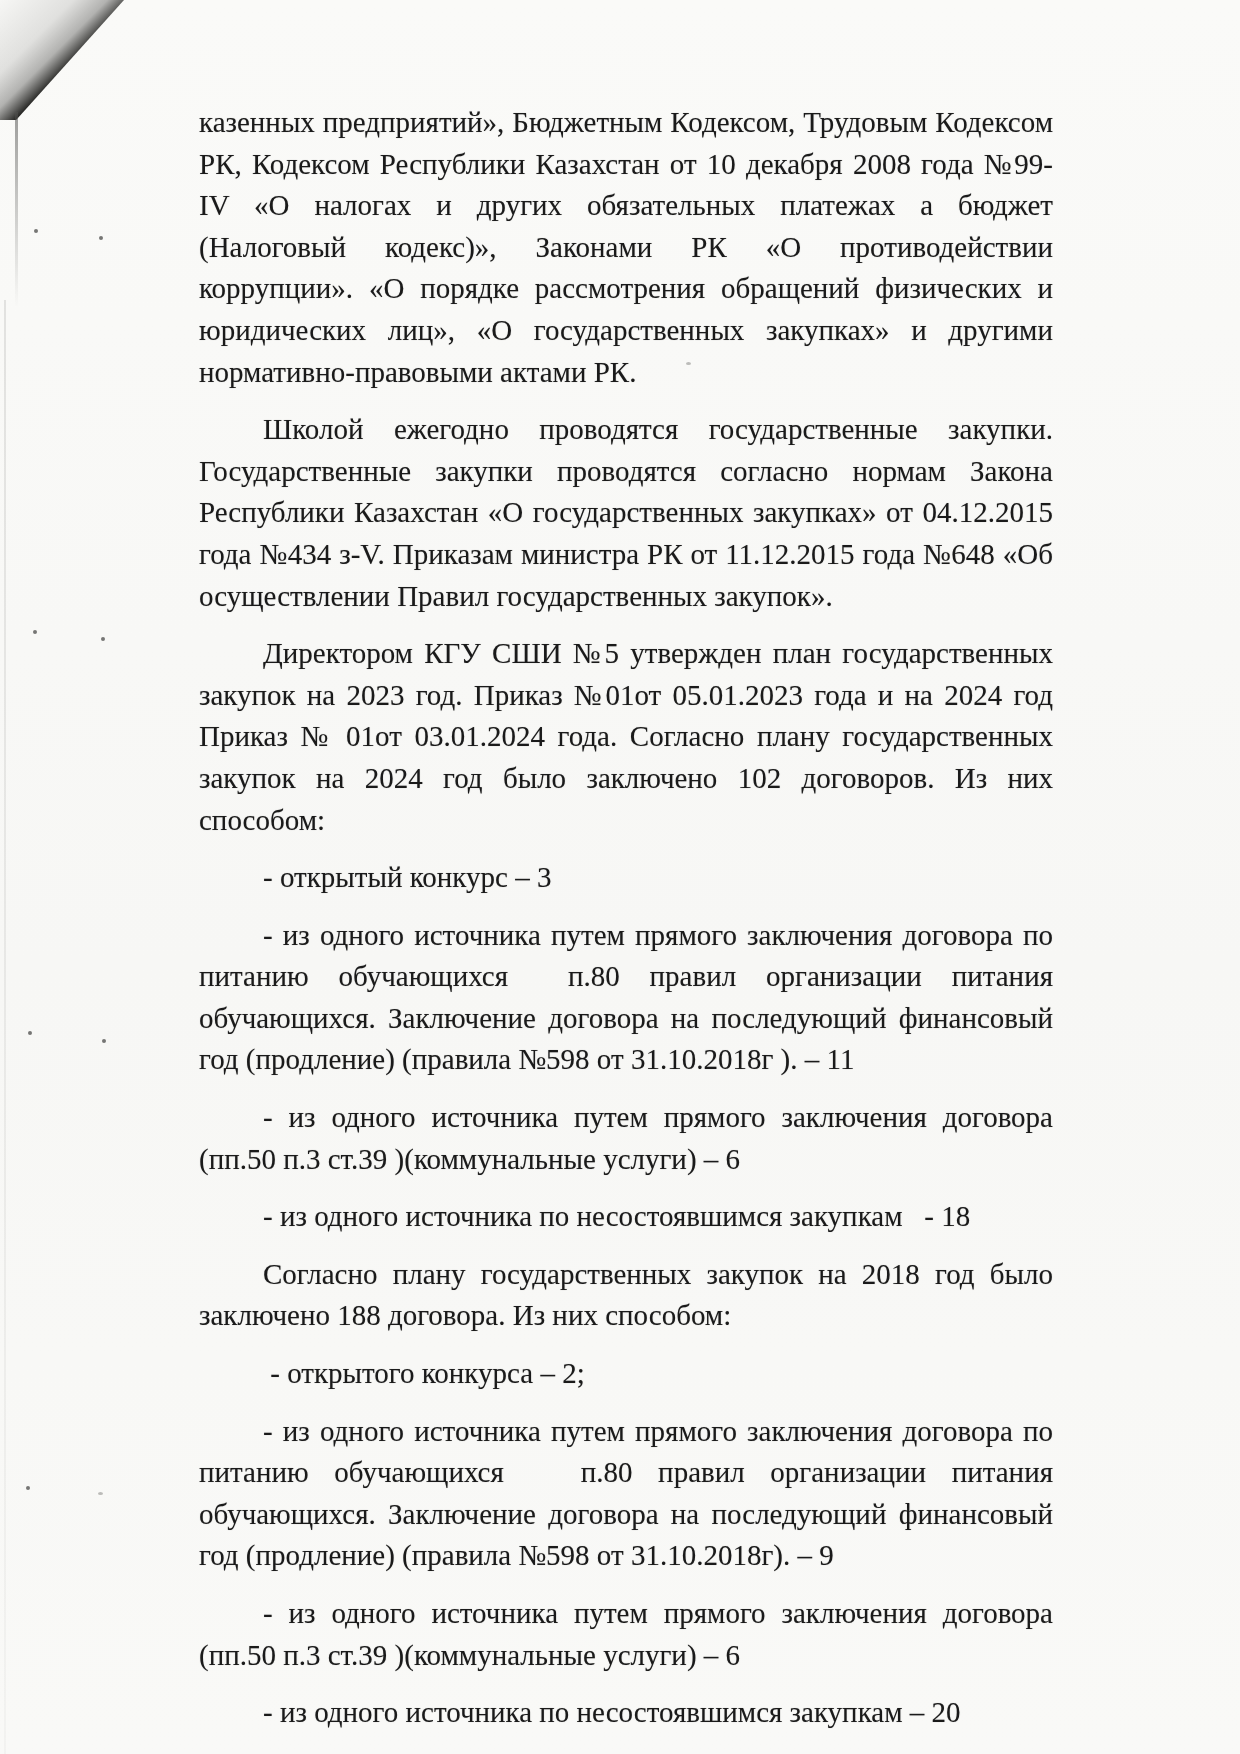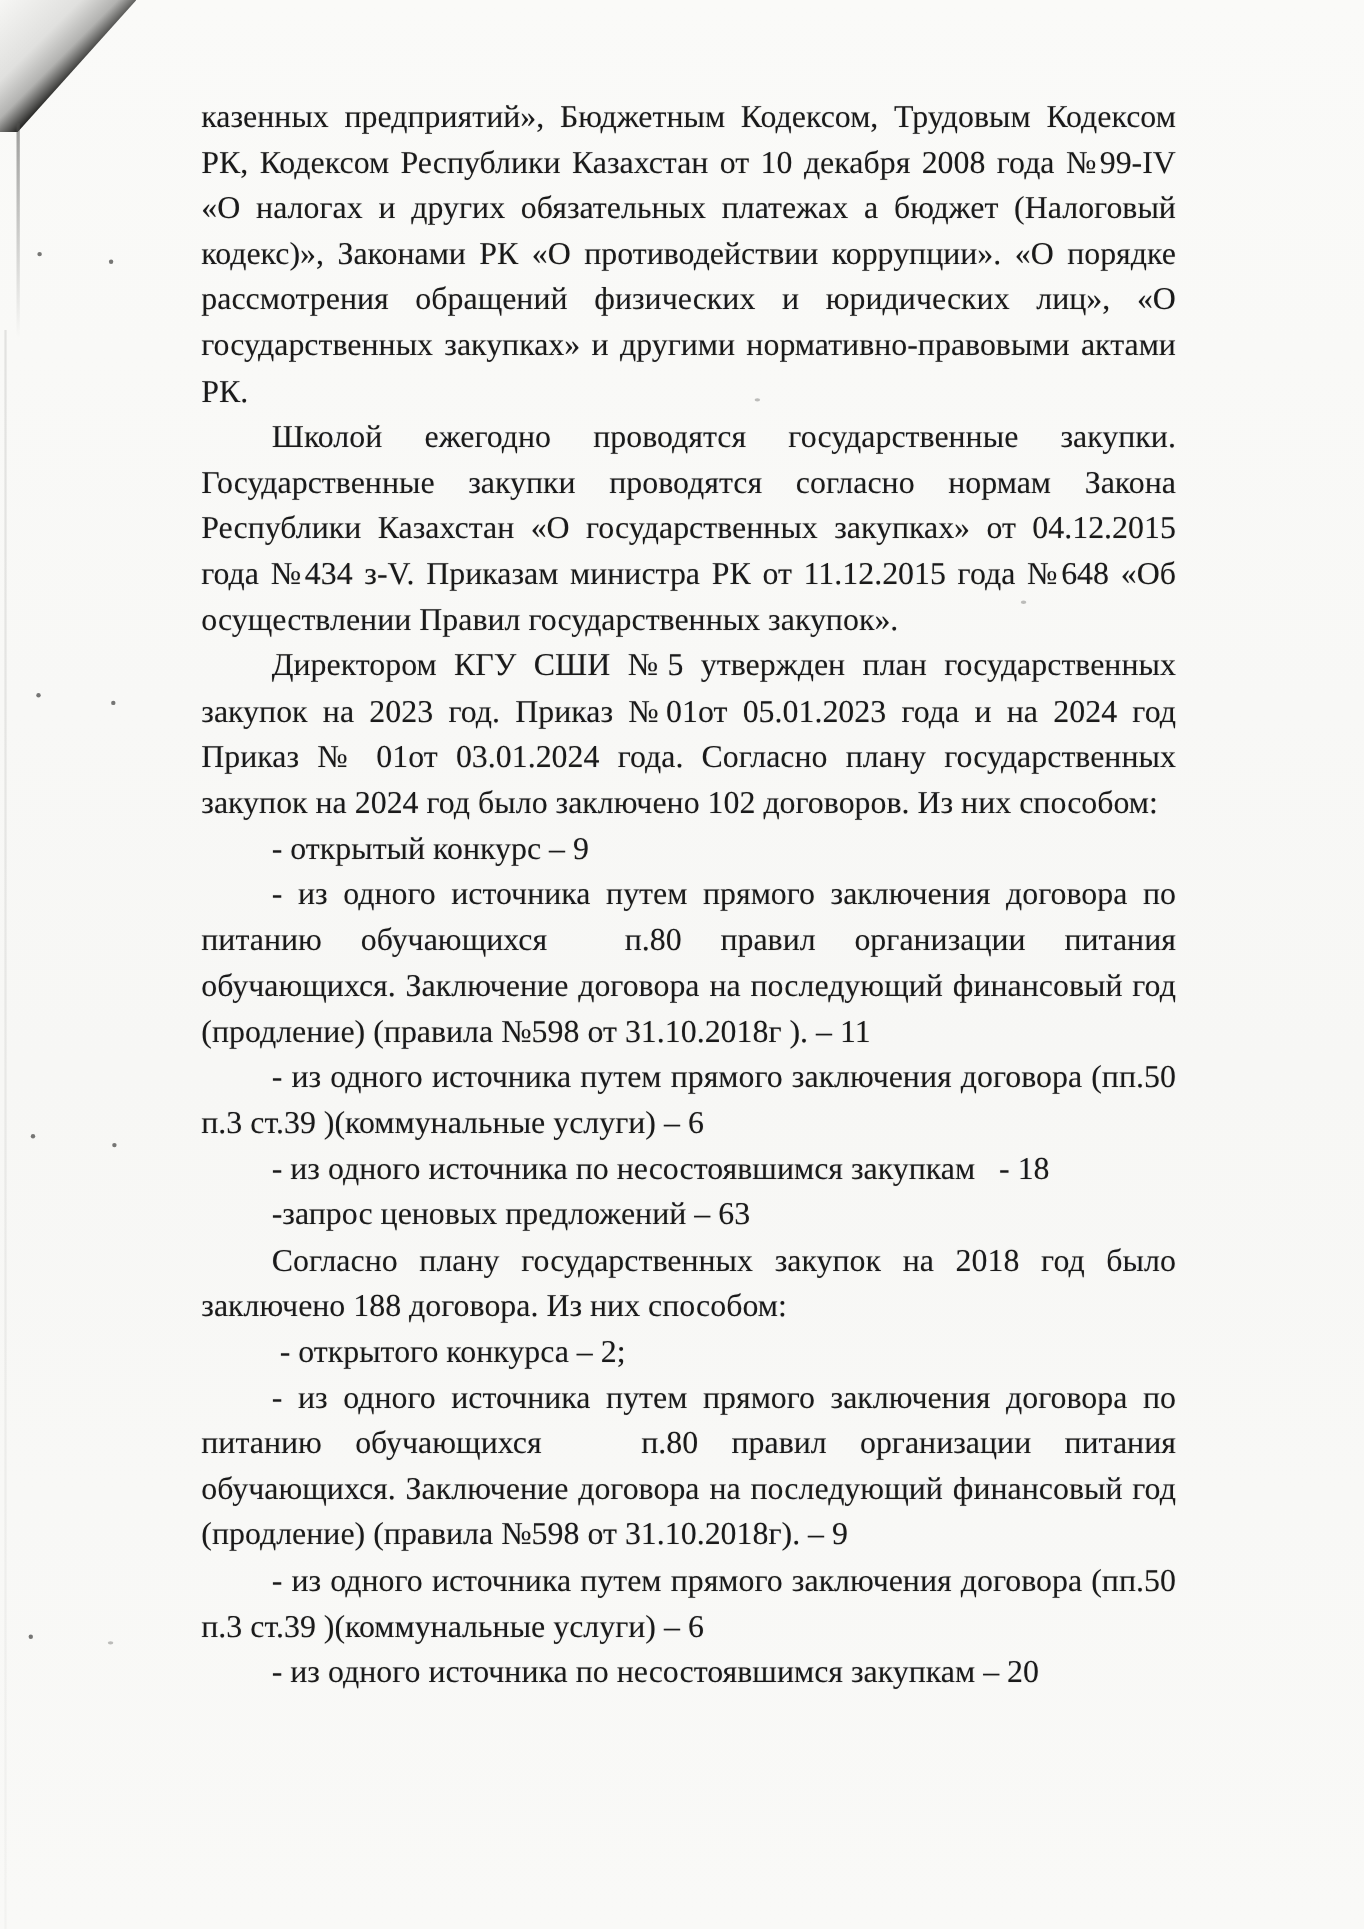--- a/index.html
+++ b/index.html
@@ -63,21 +63,21 @@
     left: 183px;
     top: 86px;
     width: 886px;
     font-size: 29px;
     line-height: 41.6px;
     color: #1a1a1a;
     text-align: justify;
     text-shadow: 0 0 1px rgba(45,45,45,0.35);
   }
   .document-text p {
-    margin: 0;
+    margin: 16px;
     padding: 0;
   }
   .document-text p.indent {
     text-indent: 64px;
   }
 </style>
 </head>
 <body>
 
 <div class="scan-page">
@@ -94,25 +94,24 @@
   <div class="speck small" style="left:102px; top:1039px;"></div>
   <div class="speck small" style="left:26px; top:1486px;"></div>
   <div class="speck faint" style="left:98px; top:1492px;"></div>
   <div class="speck faint" style="left:686px; top:362px;"></div>
   <div class="speck faint" style="left:928px; top:546px;"></div>
 
   <div class="document-text">
       <p class=""><span>казенных предприятий», Бюджетным Кодексом, Трудовым Кодексом РК, Кодексом Республики Казахстан от 10 декабря 2008 года №99-IV «О налогах и других обязательных платежах а бюджет (Налоговый кодекс)», Законами РК «О противодействии коррупции». «О порядке рассмотрения обращений физических и юридических лиц», «О государственных закупках» и другими нормативно-правовыми актами РК.</span></p>
       <p class="indent"><span>Школой ежегодно проводятся государственные закупки. Государственные закупки проводятся согласно нормам Закона Республики Казахстан «О государственных закупках» от 04.12.2015 года №434 з-V. Приказам министра РК от 11.12.2015 года №648 «Об осуществлении Правил государственных закупок».</span></p>
       <p class="indent"><span>Директором КГУ СШИ №5 утвержден план государственных закупок на 2023 год. Приказ №01от 05.01.2023 года и на 2024 год Приказ № 01от 03.01.2024 года. Согласно плану государственных закупок на 2024 год было заключено 102 договоров. Из них способом:</span></p>
-      <p class="indent"><span>- открытый конкурс – 9</span></p>
+      <p class="indent"><span>- открытый конкурс – 3</span></p>
       <p class="indent"><span>- из одного источника путем прямого заключения договора по питанию обучающихся&nbsp; п.80 правил организации питания обучающихся. Заключение договора на последующий финансовый год (продление) (правила №598 от 31.10.2018г ). – 11</span></p>
       <p class="indent"><span>- из одного источника путем прямого заключения договора (пп.50 п.3 ст.39 )(коммунальные услуги) – 6</span></p>
       <p class="indent"><span>- из одного источника по несостоявшимся закупкам&nbsp;&nbsp; - 18</span></p>
-      <p class="indent"><span>-запрос ценовых предложений – 63</span></p>
       <p class="indent"><span>Согласно плану государственных закупок на 2018 год было заключено 188 договора. Из них способом:</span></p>
       <p class="indent"><span>&nbsp;- открытого конкурса – 2;</span></p>
       <p class="indent"><span>- из одного источника путем прямого заключения договора по питанию обучающихся&nbsp;&nbsp; п.80 правил организации питания обучающихся. Заключение договора на последующий финансовый год (продление) (правила №598 от 31.10.2018г). – 9</span></p>
       <p class="indent"><span>- из одного источника путем прямого заключения договора (пп.50 п.3 ст.39 )(коммунальные услуги) – 6</span></p>
       <p class="indent"><span>- из одного источника по несостоявшимся закупкам – 20</span></p>
     </div>
 
 </div>
 
 </body></html>

